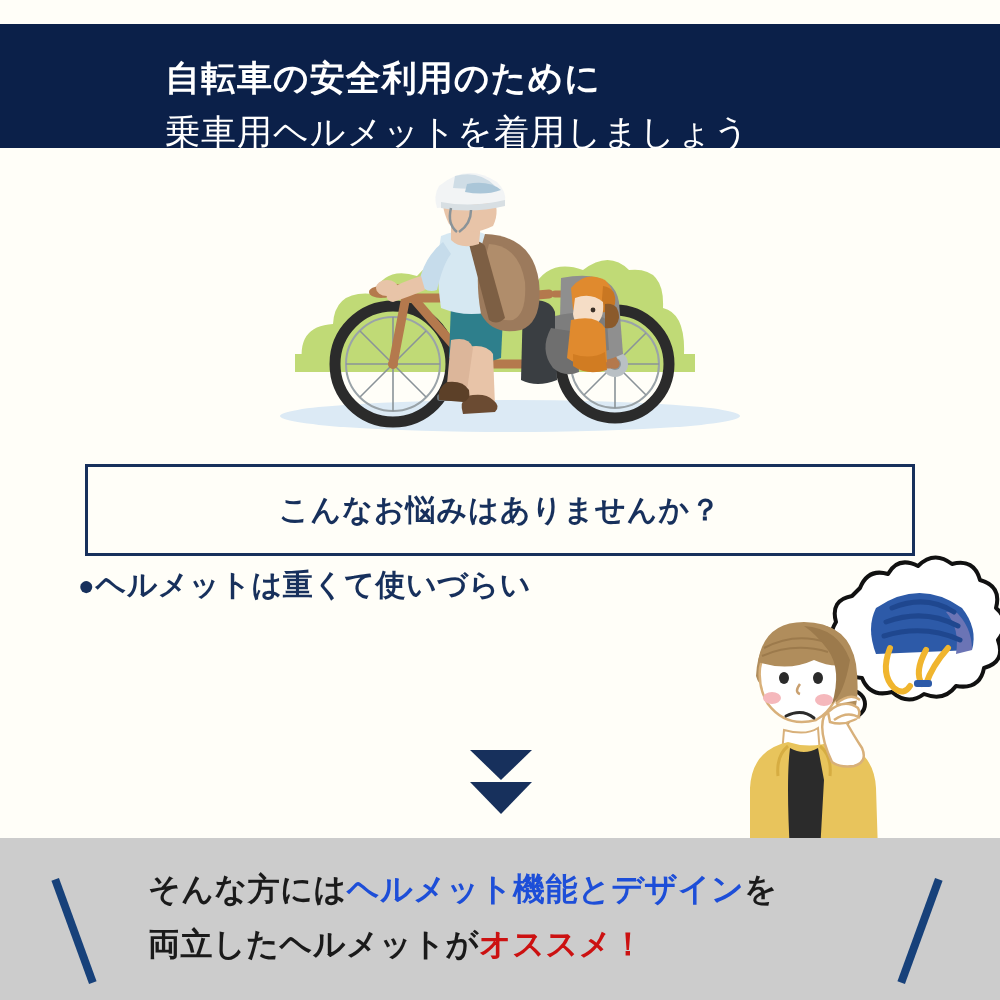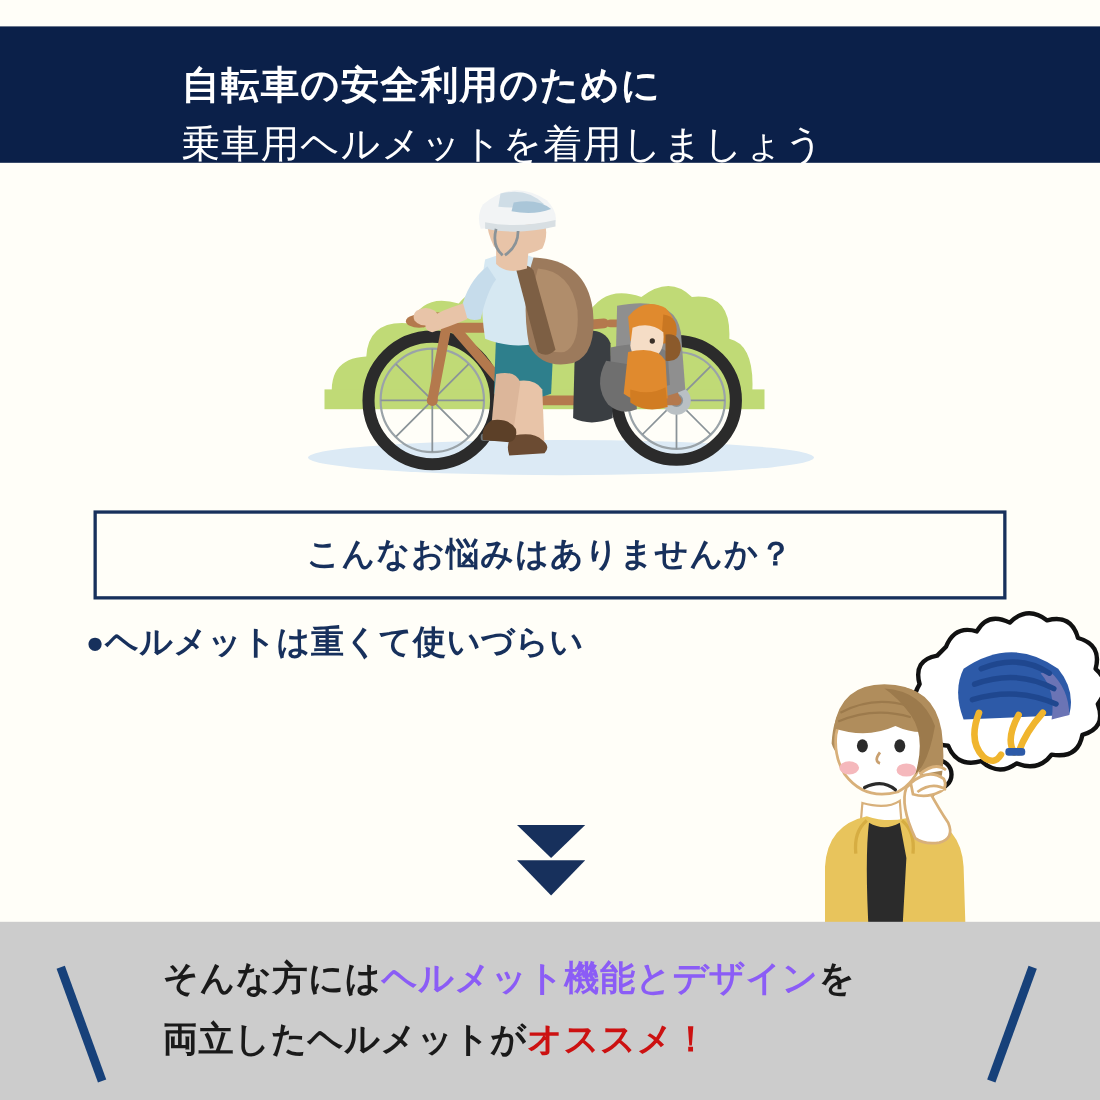--- a/index.html
+++ b/index.html
@@ -24,21 +24,21 @@
   }
   .banner-line.l1{top:36px;font-weight:bold;}
   .banner-line.l2{top:90px;text-align:center;}
 
   
   .illus{position:absolute;left:255px;top:158px;width:500px;height:290px;}
   .illus svg{display:block;}
 
   
   .qbox{
-    position:absolute;left:85px;top:464px;width:830px;height:81px;
+    position:absolute;left:85px;top:464px;width:830px;height:92px;
     border:3px solid #17305c;box-sizing:border-box;background:transparent;
     display:flex;align-items:center;justify-content:center;
   }
   .qbox-text{
     color:#17305c;font-size:30px;font-weight:bold;letter-spacing:1px;
     white-space:nowrap;
   }
 
   
   .bullets{position:absolute;left:78px;top:570px;width:720px;}
@@ -58,21 +58,21 @@
   .gray-band{
     position:absolute;left:0;top:838px;width:1000px;height:162px;
     background:#cccccc;
   }
   .cta-line{
     position:absolute;color:#1a1a1a;font-size:32px;font-weight:bold;
     letter-spacing:0.5px;white-space:nowrap;line-height:1;
   }
   .cta-line.c1{left:148px;top:873px;}
   .cta-line.c2{left:148px;top:928px;}
-  .hl-navy{color:#8b5cf6;}
+  .hl-navy{color:#1d4ed8;}
   .hl-red{color:#cc1111;}
 
   .slash{position:absolute;background:#17417a;}
   .slash.left{left:70px;top:876px;width:8px;height:110px;
     transform:rotate(-20deg);transform-origin:center;}
   .slash.right{left:916px;top:876px;width:8px;height:110px;
     transform:rotate(20deg);transform-origin:center;}
 </style>
 </head>
 <body>

